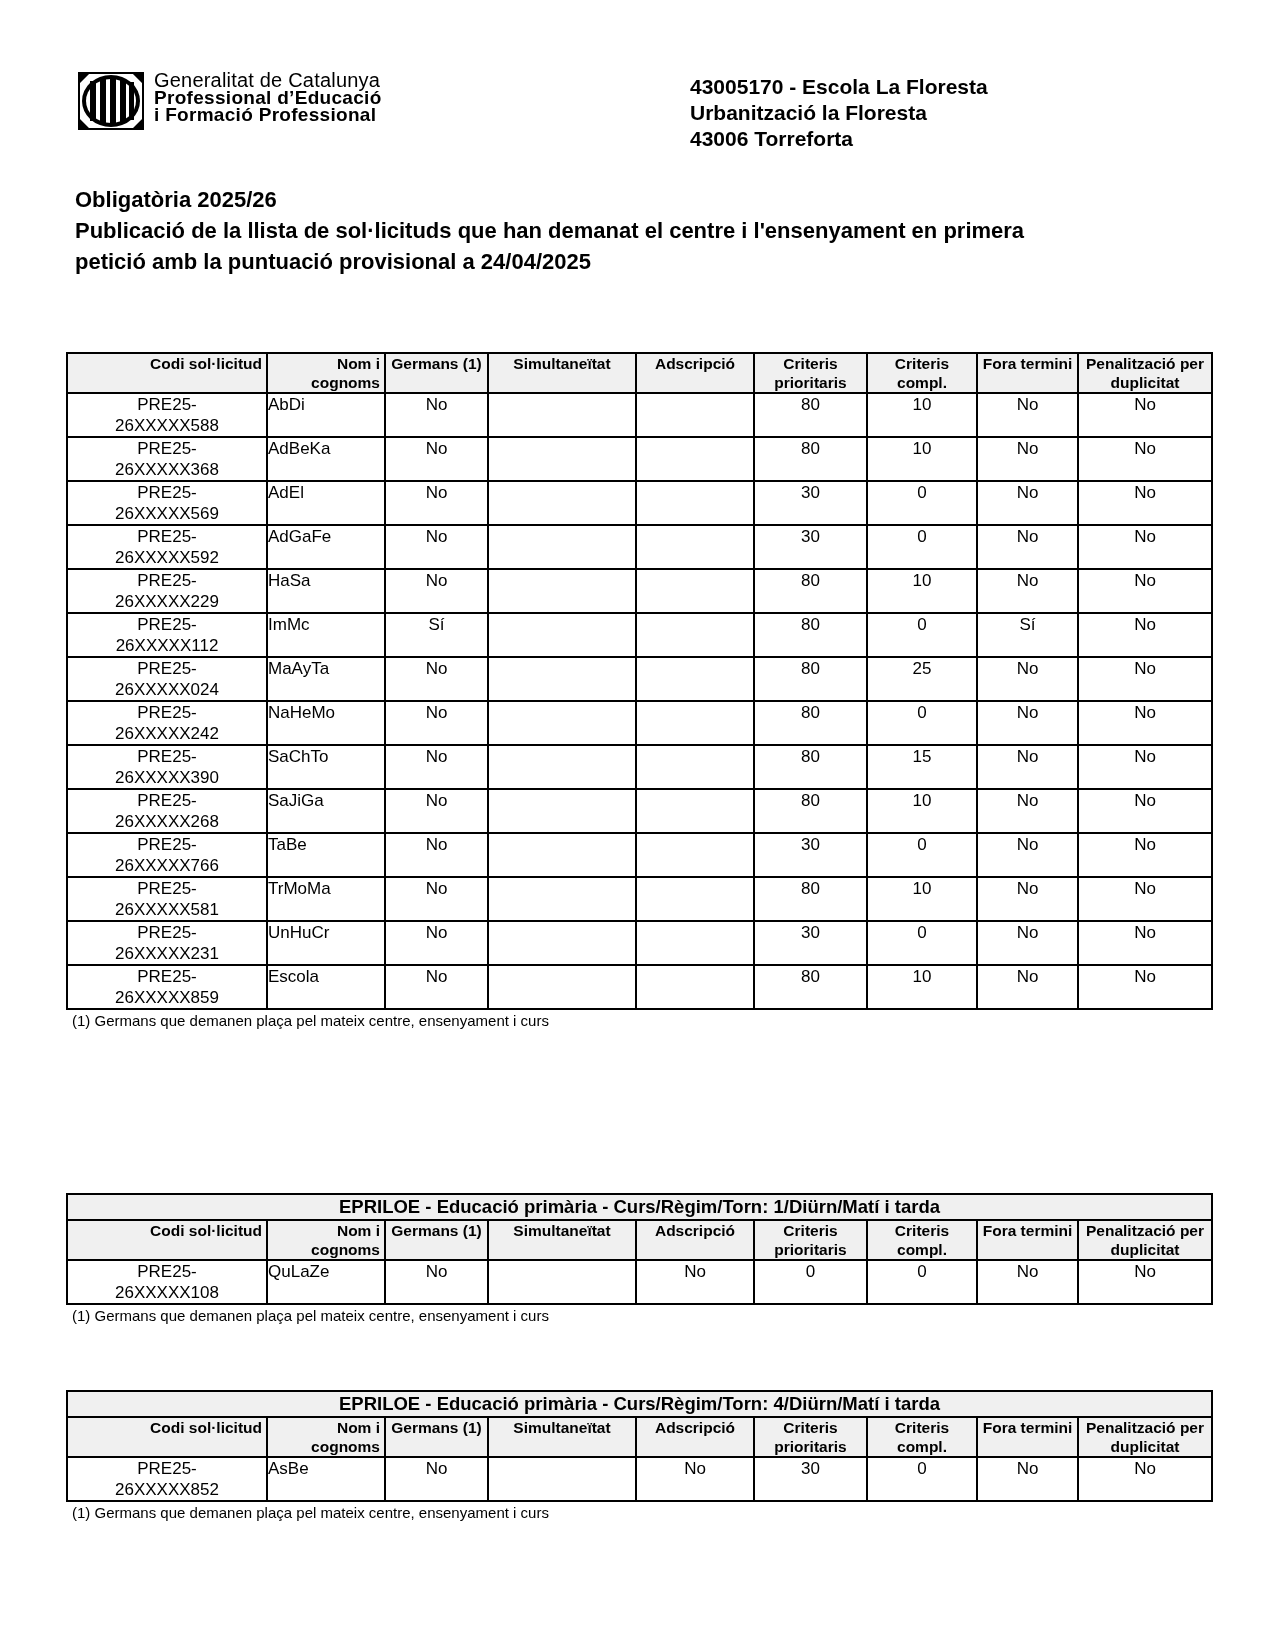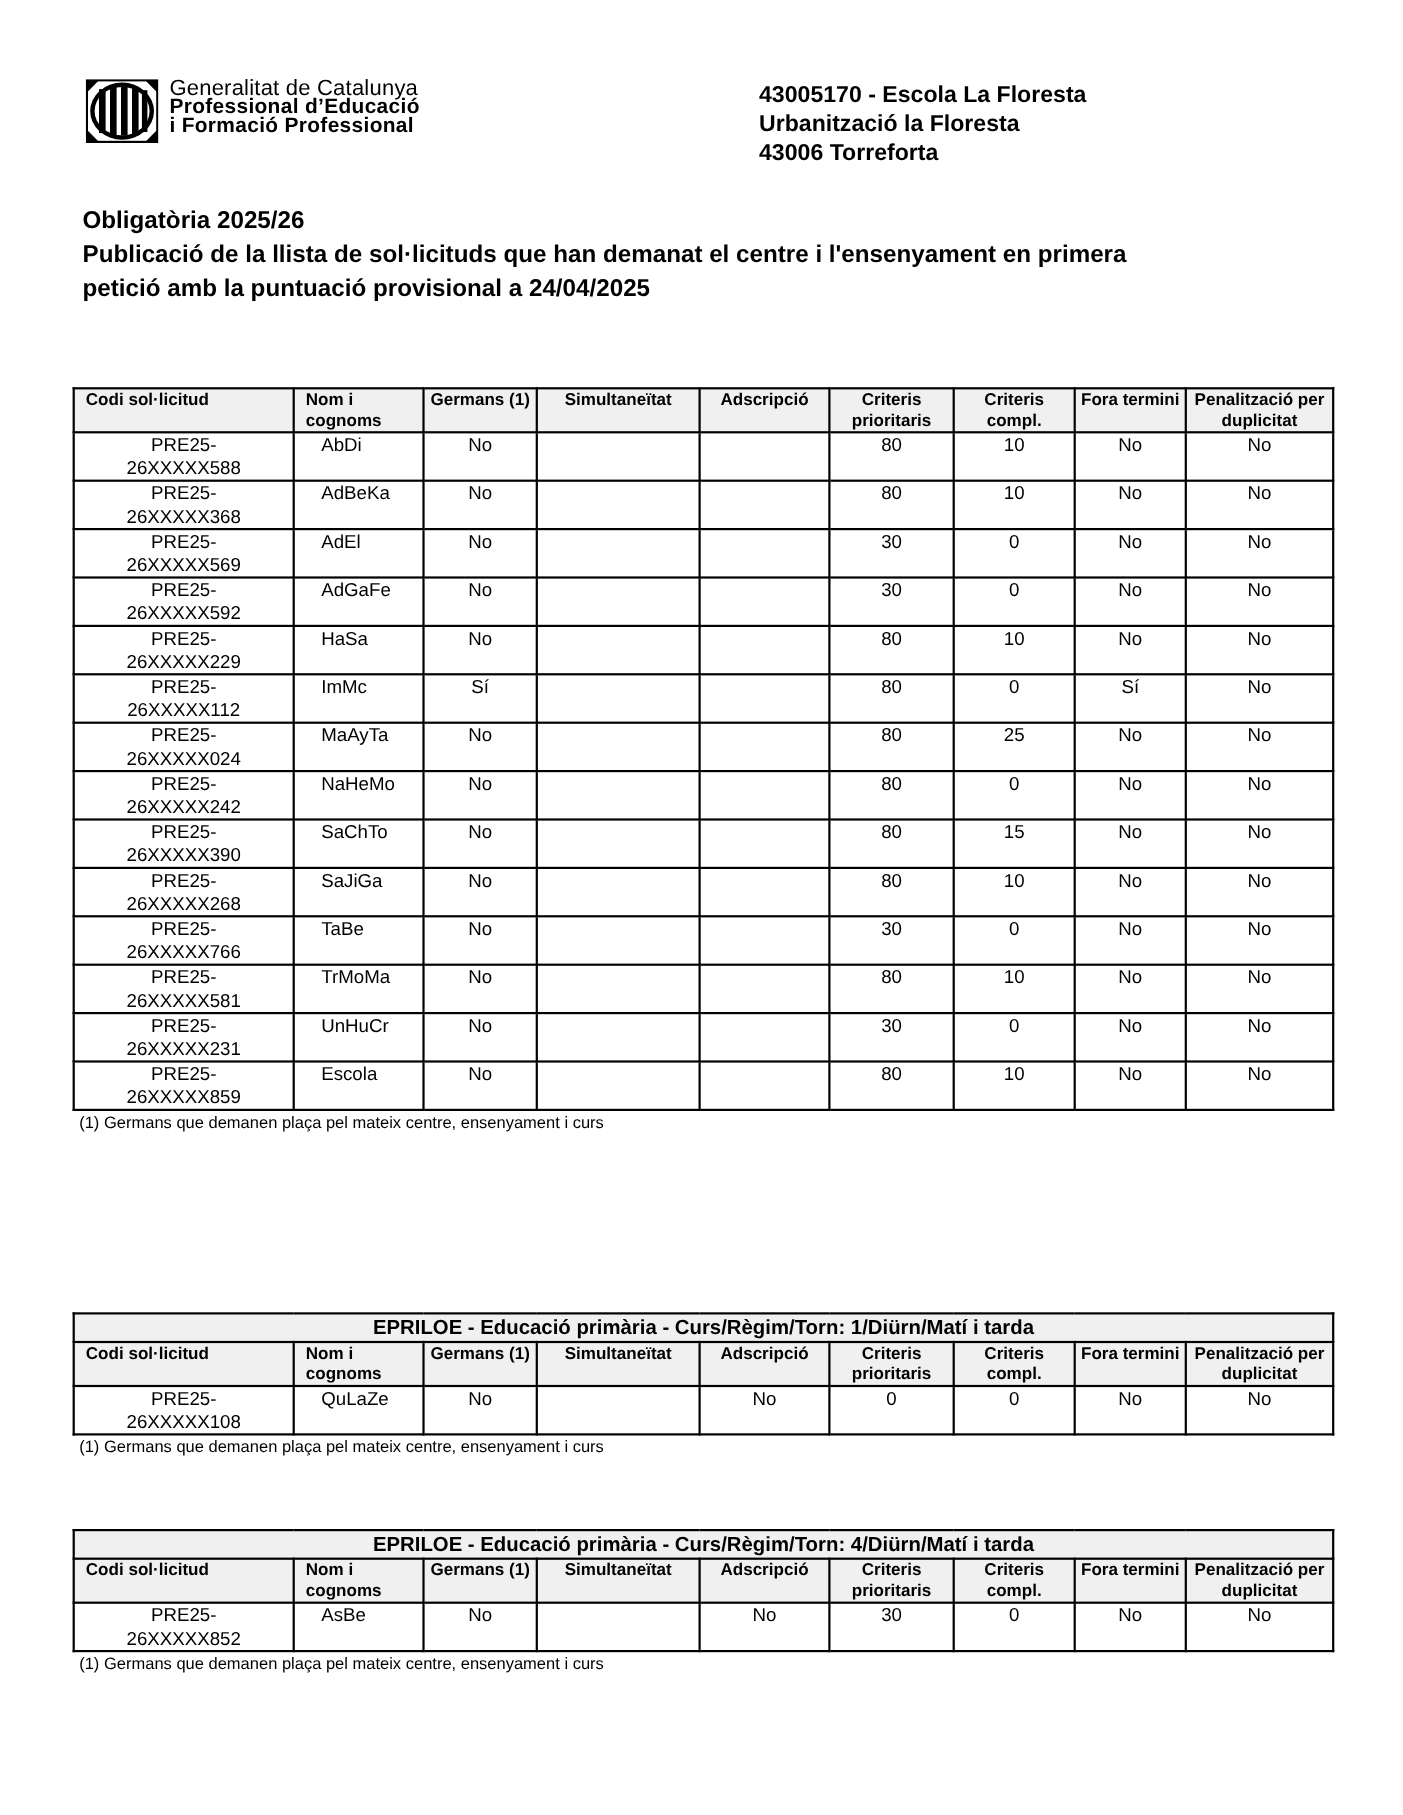--- a/index.html
+++ b/index.html
@@ -21,23 +21,23 @@
   table.list { border-collapse: collapse; width: 1145px; table-layout: fixed; font-size: 17px; }
   table.list td, table.list th { border: 2px solid #000; padding: 0 4px; vertical-align: top; }
   .caption-row th {
     background: #f0f0f0; font-size: 18.5px; font-weight: bold; text-align: center;
     height: 24px; line-height: 24px; border-top: 2px solid #000;
   }
   .head-row th {
     background: #f0f0f0; font-size: 15.5px; font-weight: bold; line-height: 19px;
     height: 38px; text-align: center;
   }
-  .head-row th.l { text-align: left; padding-left: 10px; }
+  .head-row th.l { text-align: right; padding-left: 10px; }
   .data-row td { height: 40px; line-height: 21px; text-align: center; }
-  .data-row td.name { text-align: left; padding-left: 24px; }
+  .data-row td.name { text-align: left; padding-left: 0; }
   .data-row td { border-top: 1px solid #555; border-bottom: 1px solid #555; }
   .note { font-size: 15px; margin-top: 2px; padding-left: 6px; }
 
   col.c1 { width: 200px; } col.c2 { width: 118px; } col.c3 { width: 103px; }
   col.c4 { width: 148px; } col.c5 { width: 118px; } col.c6 { width: 113px; }
   col.c7 { width: 110px; } col.c8 { width: 101px; } col.c9 { width: 134px; }
 </style>
 </head>
 <body>
 

